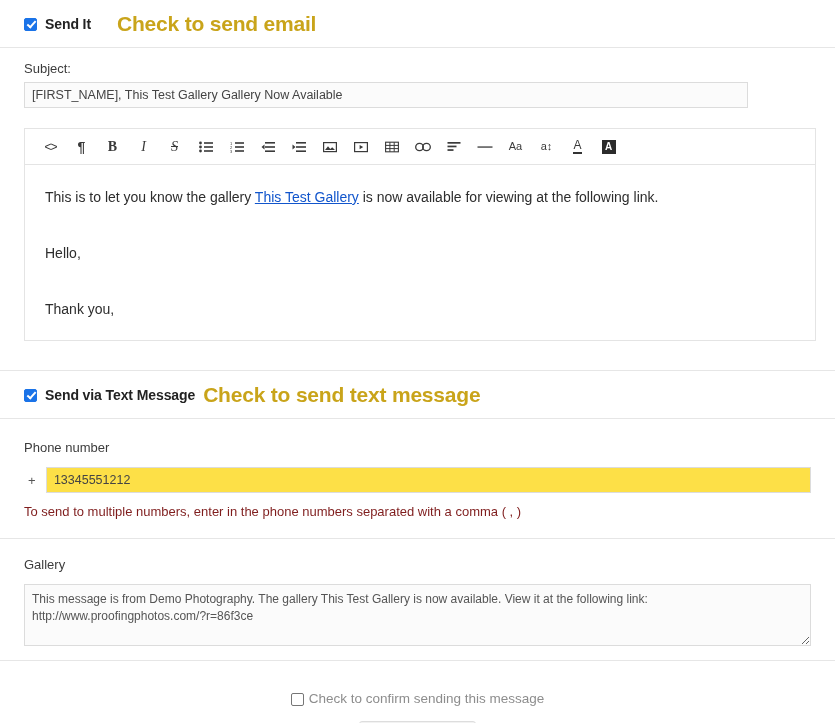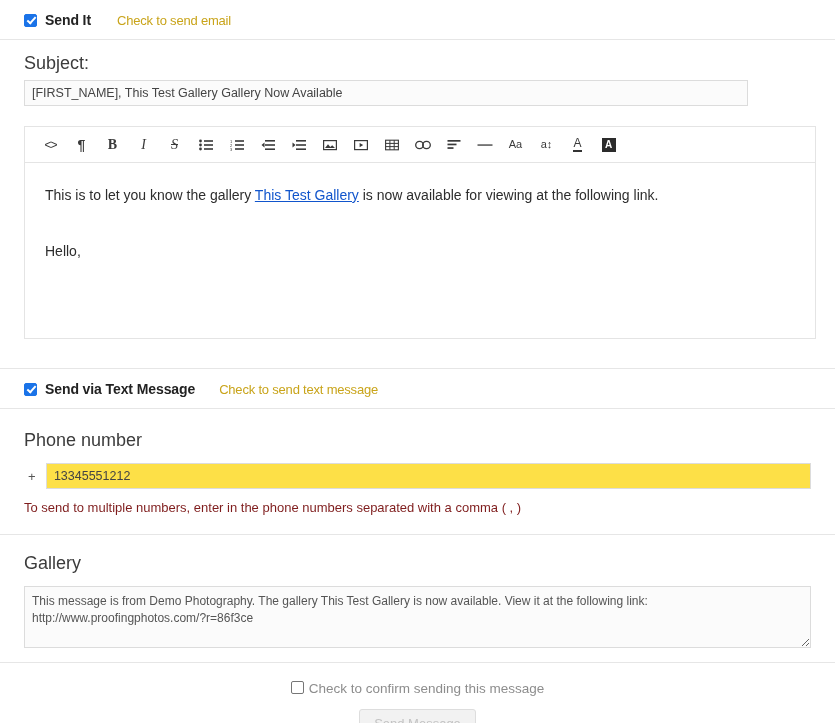--- a/index.html
+++ b/index.html
@@ -25,28 +25,28 @@
   .section-header .cb {
     margin: 0 8px 0 0;
   }
   .hdr-label {
     font-size: 14px;
     font-weight: bold;
     color: #222222;
     letter-spacing: -0.1px;
   }
   .hdr-hint {
-    font-size: 13px;
-    font-weight: normal;
+    font-size: 21px;
+    font-weight: bold;
     color: #c9a41a;
     margin-left: 26px;
     letter-spacing: -0.2px;
   }
   .hdr-hint.sms {
-    margin-left: 24px;
+    margin-left: 8px;
   }
 
   .divider {
     height: 1px;
     background: #e6e6e6;
     width: 100%;
   }
 
   
   input[type="checkbox"] {
@@ -75,21 +75,21 @@
     width: 3px;
     height: 7px;
     border: solid #ffffff;
     border-width: 0 2px 2px 0;
     transform: rotate(42deg);
   }
 
   
   .field-label {
     padding: 0 0 6px 24px;
-    font-size: 18px;
+    font-size: 13px;
     color: #3c3c3c;
   }
   .subject-wrap {
     padding: 13px 24px 0 24px;
   }
   .text-input {
     box-sizing: border-box;
     width: 724px;
     height: 26px;
     border: 1px solid #dcdcdc;
@@ -222,23 +222,24 @@
     overflow: hidden;
   }
 
   
   .footer {
     text-align: center;
     padding-top: 18px;
   }
   .confirm-row {
     display: inline-flex;
-    align-items: flex-start;
+    align-items: flex-end;
     font-size: 13.5px;
     color: #8d8d8d;
+    margin-top: 12px;
   }
   .confirm-row .cb { margin-right: 5px; }
   .send-btn {
     margin-top: 12px;
     display: inline-block;
     padding: 6px 14px 7px 14px;
     background: #f2f2f2;
     border: 1px solid #dddddd;
     border-radius: 3px;
     color: #c3c3c3;
@@ -366,20 +367,21 @@
       </div>
 
       <div class="tb-btn bgcolor">
         <span class="bgcolor-box">A</span>
       </div>
     </div>
 
     <div class="editor-body">
       <p><span>This is to let you know the gallery </span><a href="#">This Test Gallery</a><span> is now available for viewing at the following link.</span></p>
       <p>Hello,</p>
+      <p>Thank you,</p>
     </div>
 
   </div>
 </div>
 
 <div class="gap-30"></div>
 <div class="divider"></div>
 
 <div class="section-header">
   <input type="checkbox" class="cb" checked="" style="">

